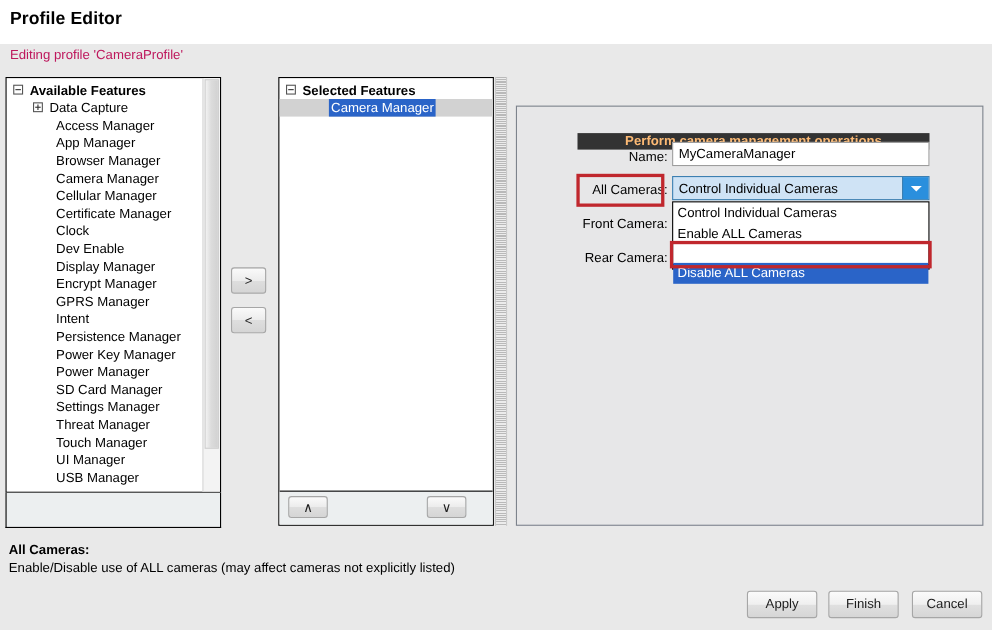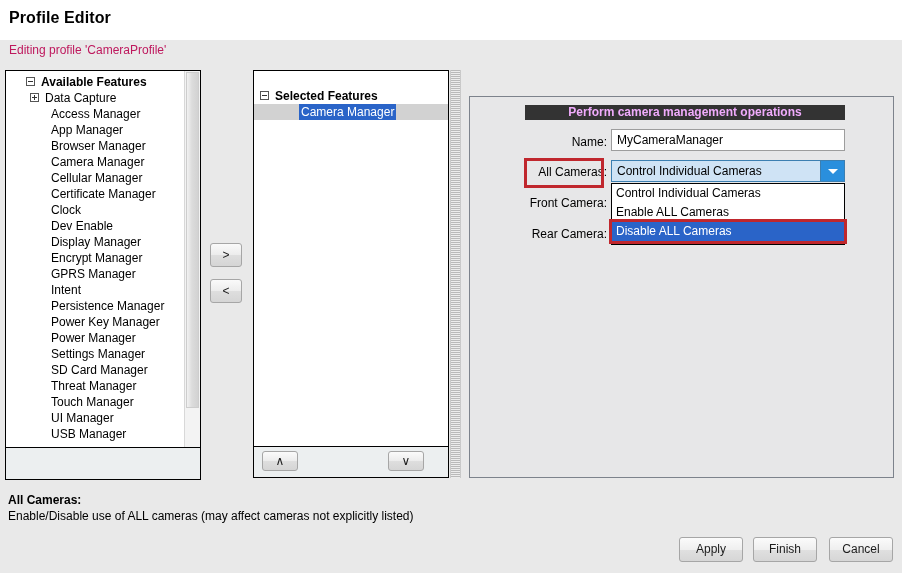--- a/index.html
+++ b/index.html
@@ -63,21 +63,21 @@
     padding: 3px 0 0 0;
   }
   .tree-row {
     height: 16px;
     line-height: 16px;
     white-space: nowrap;
     font-size: 12px;
     padding-left: 6px;
     cursor: default;
   }
-  .tree-row.lvl0 { font-weight: bold; padding-left: 20px; }
+  .tree-row.lvl0 { font-weight: bold; padding-left: 6px; }
   .tree-row.lvl1 { padding-left: 24px; }
   .tree-row.lvl1-leaf { padding-left: 45px; }
   .twisty {
     display: inline-block;
     width: 9px; height: 9px;
     border: 1px solid #555;
     background: #fff;
     position: relative;
     vertical-align: middle;
     margin-right: 6px;
@@ -151,21 +151,21 @@
     left: 253px; top: 70px;
     width: 196px; height: 408px;
     background: #ffffff;
     border: 1px solid #000;
     box-sizing: border-box;
     overflow: hidden;
   }
   .sel-list {
     position: absolute;
     left: 0; top: 0; right: 0;
-    padding-top: 17px;
+    padding-top: 3px;
   }
   .sel-row {
     height: 16px;
     line-height: 16px;
     white-space: nowrap;
     font-size: 12px;
     padding-left: 6px;
   }
   .sel-row.root { font-weight: bold; }
   .sel-row.child {
@@ -227,24 +227,24 @@
   .groupbox {
     position: absolute;
     left: 469px; top: 96px;
     width: 425px; height: 382px;
     background: #e7e7e8;
     border: 1px solid #7d838c;
     box-sizing: border-box;
   }
   .gb-header {
     position: absolute;
-    left: 525px; top: 105px;
+    left: 525px; top: 121px;
     width: 320px; height: 15px;
     background: #333333;
-    color: #f0abfc;
+    color: #fdba74;
     font-size: 12px;
     font-weight: bold;
     line-height: 15px;
     text-align: center;
     box-sizing: border-box;
     overflow: hidden;
   }
 
   .frm-label {
     position: absolute;
@@ -325,20 +325,21 @@
     line-height: 19px;
     font-size: 12px;
     padding-left: 4px;
     white-space: nowrap;
     color: #000;
     cursor: default;
   }
   .dd-item.selected {
     background: #2a64c8;
     color: #ffffff;
+    margin-top: 17px;
   }
   .dd-strip {
     position: absolute;
     left: 611px; top: 241px;
     width: 234px; height: 4px;
     background: #ffffff;
     border-left: 1px solid #000;
     border-right: 1px solid #000;
     border-bottom: 1px solid #000;
     box-sizing: border-box;
@@ -413,22 +414,22 @@
         <div class="tree-row lvl1-leaf"><span>Certificate Manager</span></div>
         <div class="tree-row lvl1-leaf"><span>Clock</span></div>
         <div class="tree-row lvl1-leaf"><span>Dev Enable</span></div>
         <div class="tree-row lvl1-leaf"><span>Display Manager</span></div>
         <div class="tree-row lvl1-leaf"><span>Encrypt Manager</span></div>
         <div class="tree-row lvl1-leaf"><span>GPRS Manager</span></div>
         <div class="tree-row lvl1-leaf"><span>Intent</span></div>
         <div class="tree-row lvl1-leaf"><span>Persistence Manager</span></div>
         <div class="tree-row lvl1-leaf"><span>Power Key Manager</span></div>
         <div class="tree-row lvl1-leaf"><span>Power Manager</span></div>
+        <div class="tree-row lvl1-leaf"><span>SD Card Manager</span></div>
         <div class="tree-row lvl1-leaf"><span>Settings Manager</span></div>
-        <div class="tree-row lvl1-leaf"><span>SD Card Manager</span></div>
         <div class="tree-row lvl1-leaf"><span>Threat Manager</span></div>
         <div class="tree-row lvl1-leaf"><span>Touch Manager</span></div>
         <div class="tree-row lvl1-leaf"><span>UI Manager</span></div>
         <div class="tree-row lvl1-leaf"><span>USB Manager</span></div>
       </div>
     <div class="lscroll">
       <div class="thumb"></div>
     </div>
   </div>
   <div class="left-empty"></div>

